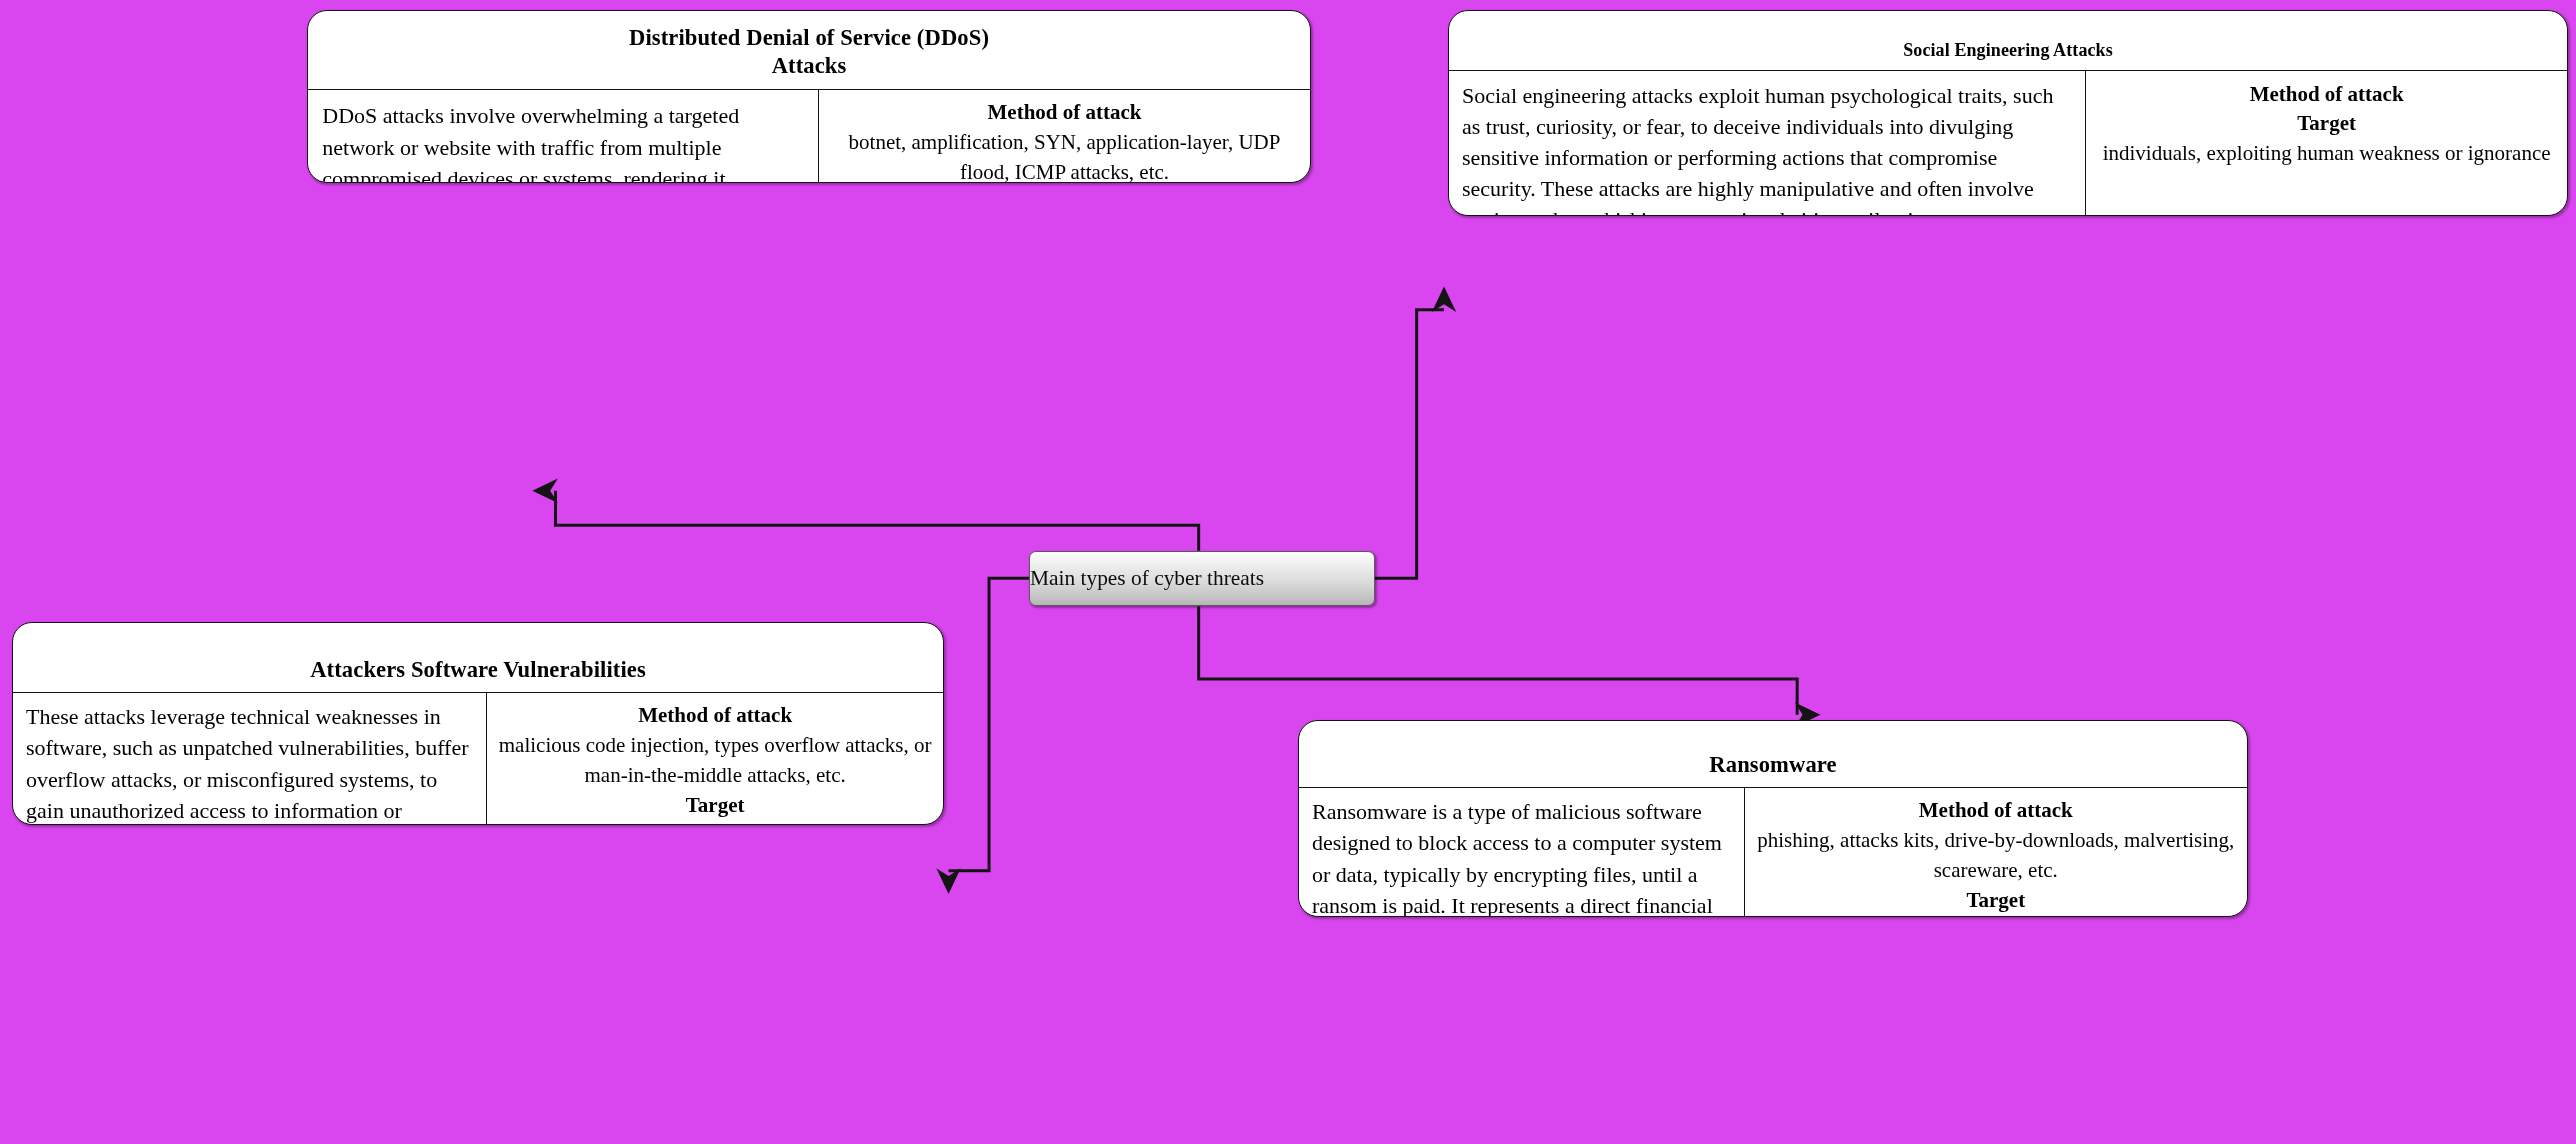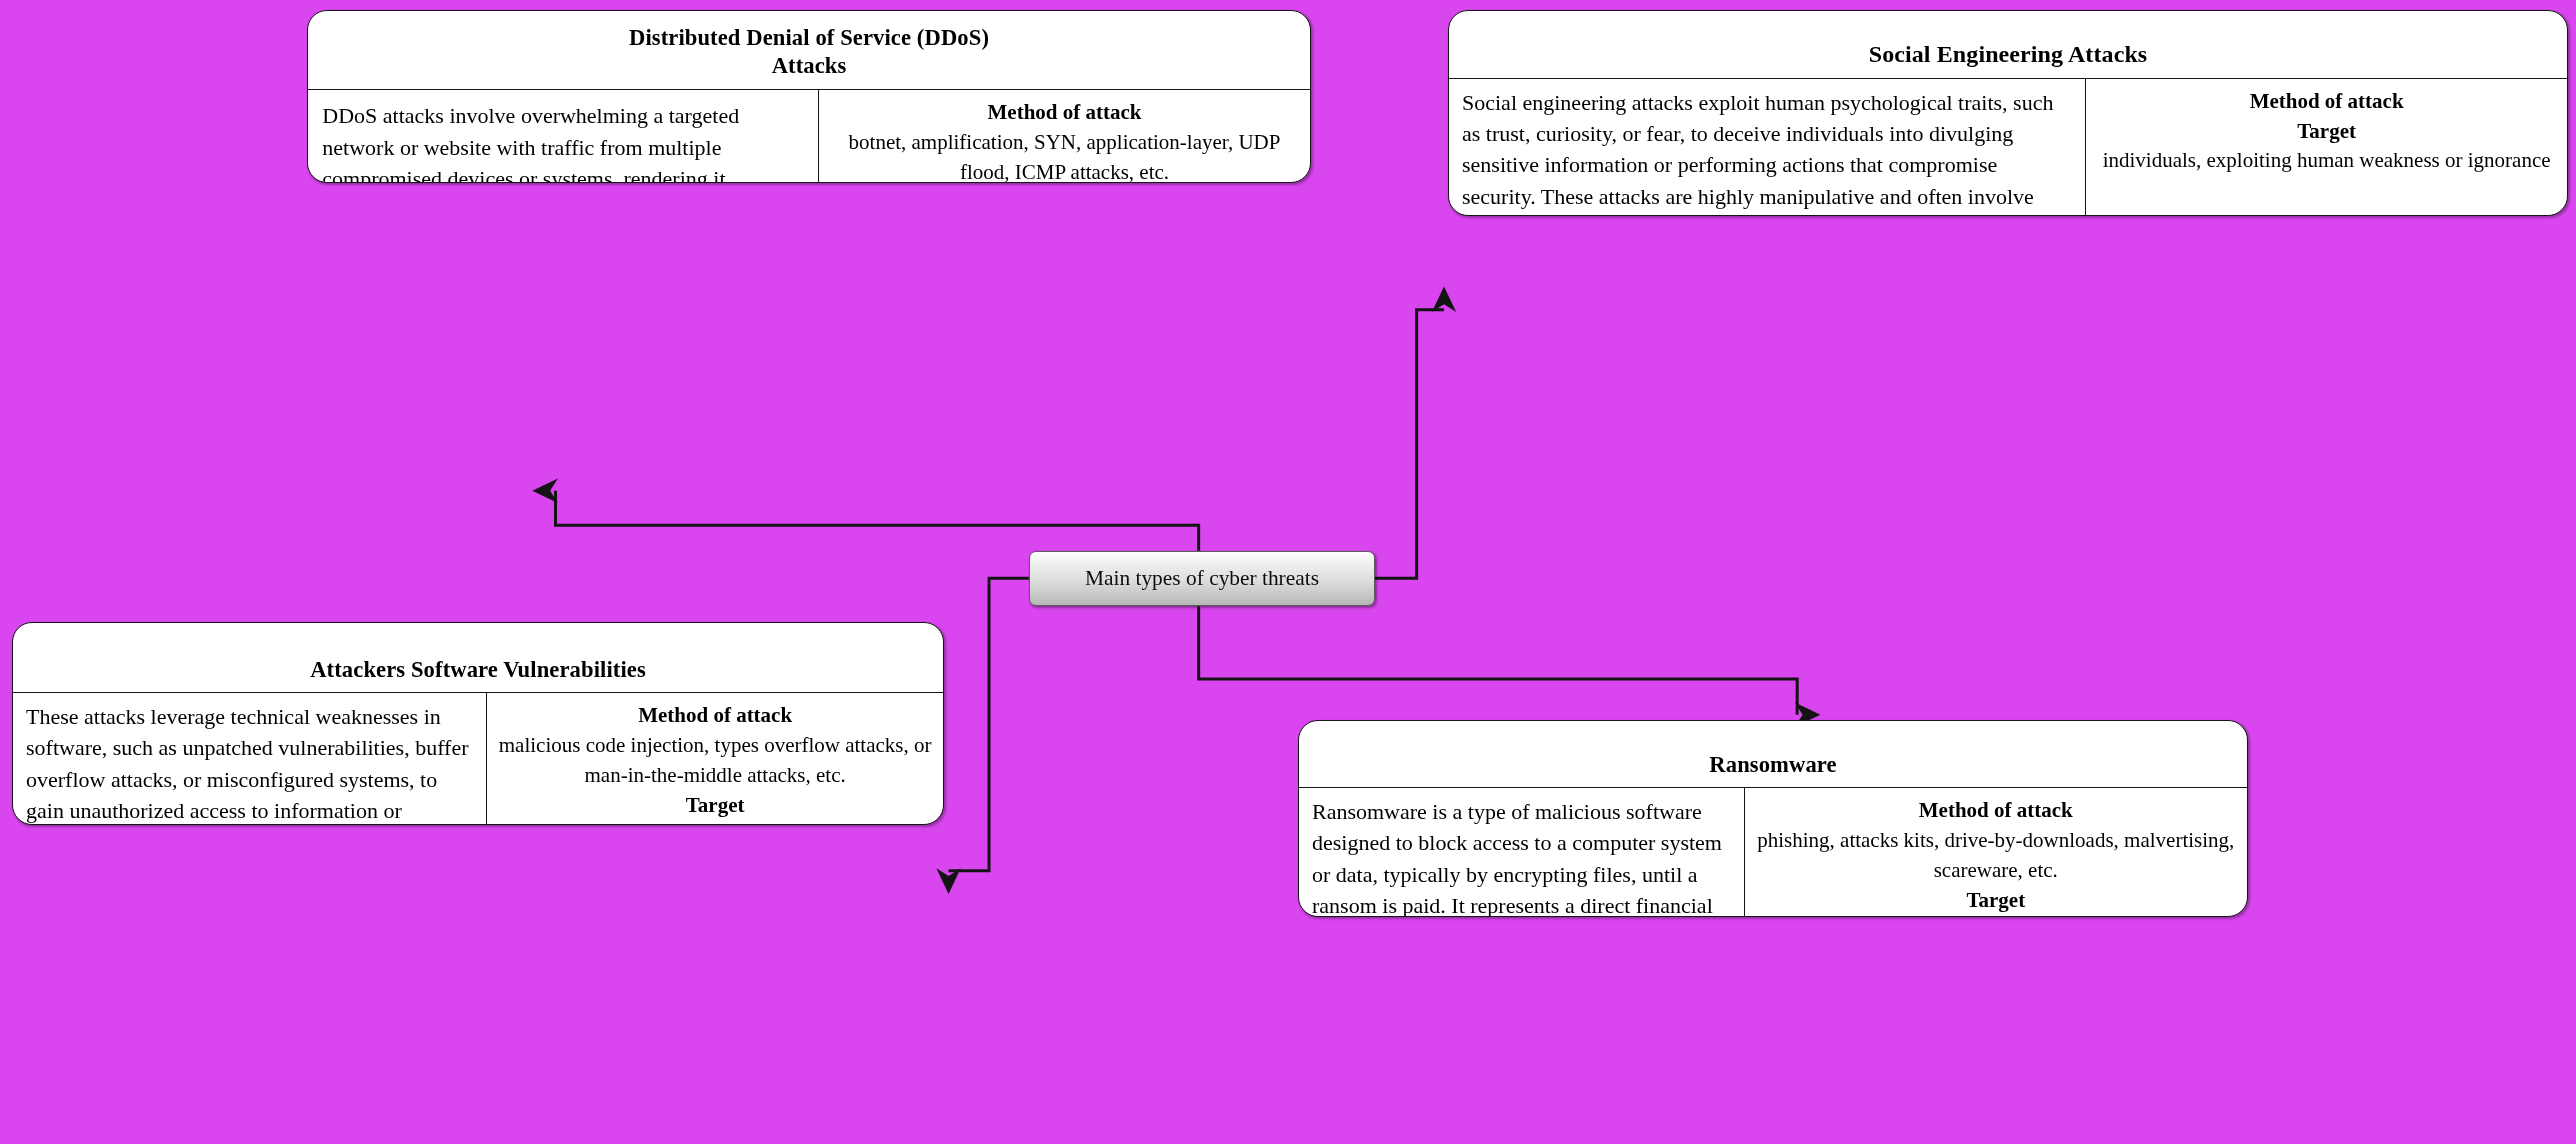--- a/index.html
+++ b/index.html
@@ -79,21 +79,21 @@
   #card-ddos {
     left: 307px;  top: 10px;  width: 1004px; height: 173px;
   }
   #card-ddos .card-title { padding: 13px 18px 9.5px 18px; font-size: 22.6px; }
   #card-ddos .col-desc   { width: 51%;  padding: 10.7px 13px 6px 14.3px; font-size: 22px; }
   #card-ddos .col-meta   { width: 49%;  padding: 8.3px 10.7px 6px 10.7px; font-size: 21px; }
 
   #card-social {
     left: 1448px; top: 10px;  width: 1120px; height: 206px;
   }
-  #card-social .card-title { padding: 29px 18px 8.3px 18px; font-size: 24px; }
+  #card-social .card-title { padding: 29px 18px 8.3px 18px; font-size: 18px; }
   #card-social .col-desc   { width: 57%;  padding: 8.3px 13px 6px 13px; font-size: 22px; }
   #card-social .col-meta   { width: 43%;  padding: 8.3px 7.1px 6px 7.1px; font-size: 21px; }
 
   #card-exploit {
     left: 12px;   top: 622px; width: 932px; height: 203px;
   }
   #card-exploit .card-title { padding: 33px 18px 8.3px 18px; font-size: 22.6px; }
   #card-exploit .col-desc   { width: 51%;  padding: 8.3px 12px 6px 13px; font-size: 22px; }
   #card-exploit .col-meta   { width: 49%;  padding: 8.3px 9.5px 6px 9.5px; font-size: 21px; }
 
@@ -112,21 +112,20 @@
     width: 346px;
     height: 55px;
     box-sizing: border-box;
     border: 1.2px solid #5b5b5b;
     border-radius: 7.1px;
     background: linear-gradient(to bottom,
                 #fefefe 0%, #f2f2f2 18%, #dcdcdc 55%, #c2c2c2 88%, #b6b6b6 100%);
     box-shadow: 1.2px 1.2px 2.4px rgba(0,0,0,0.35);
     display: flex;
     align-items: center;
-    justify-content: center;
     font-size: 21.4px;
     color: #0d0d0d;
     white-space: nowrap;
   }
 </style>
 </head>
 <body>
 
 <div id="canvas">
 

